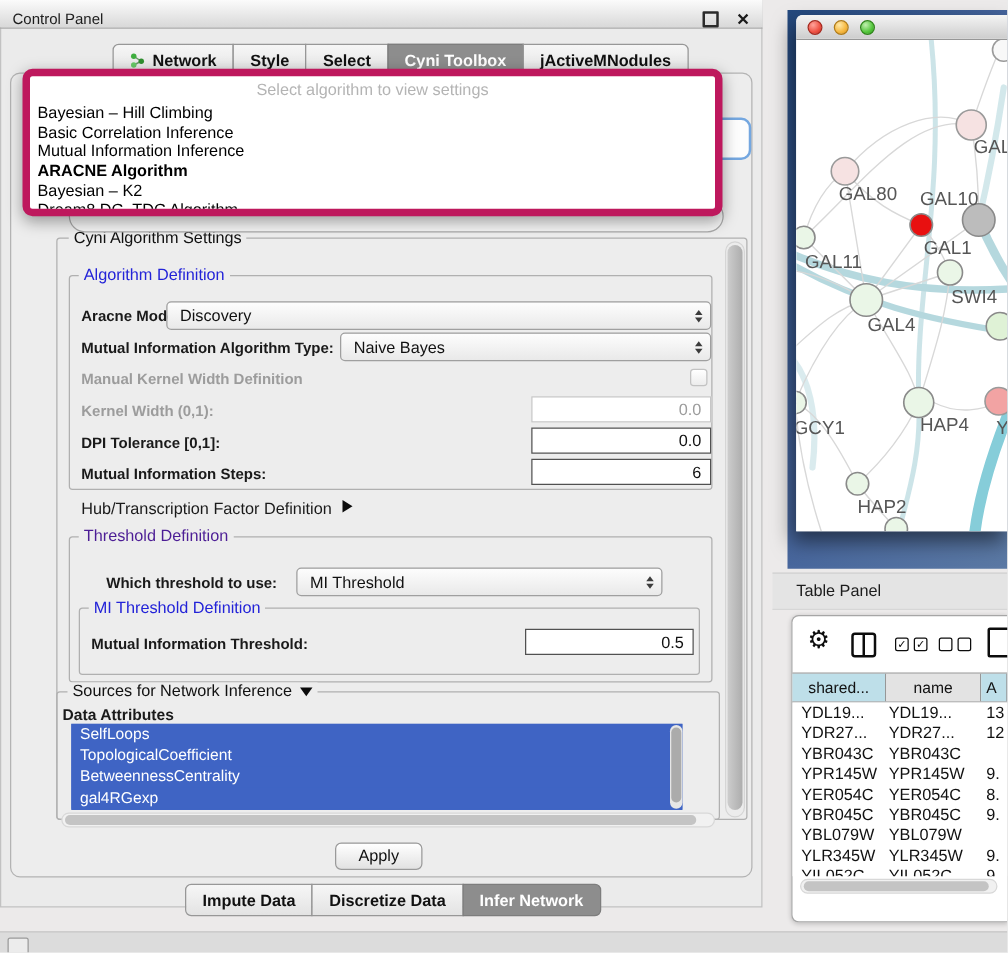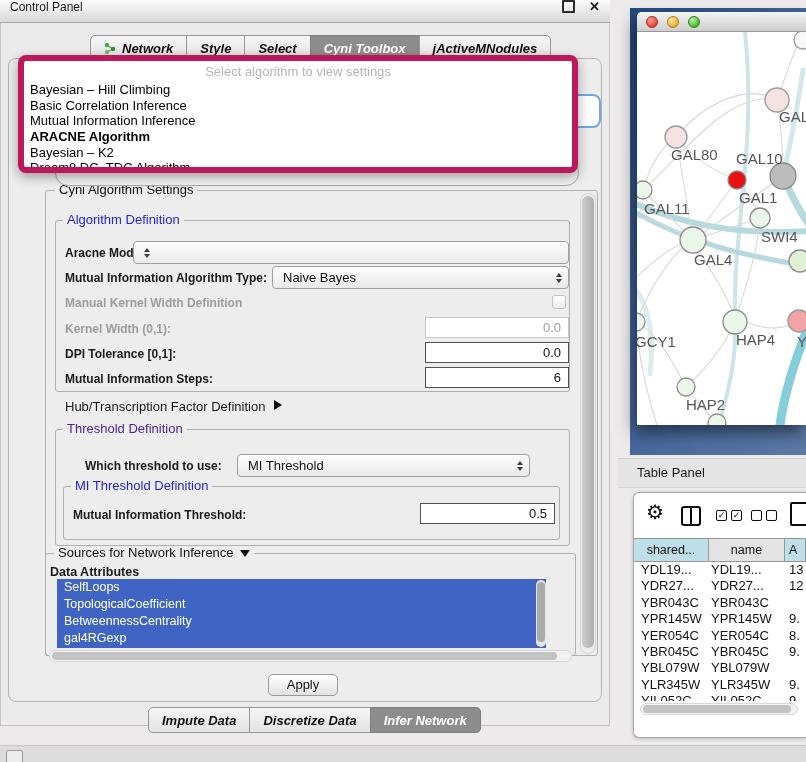--- a/index.html
+++ b/index.html
@@ -3,28 +3,28 @@
 <meta charset="utf-8">
 <style>
   html,body{margin:0;padding:0;background:#e9e9e9;}
   #screen{position:relative;width:806px;height:762px;background:#eceaea;overflow:hidden;
           font-family:"Liberation Sans",sans-serif;color:#111;}
   
   .cp-window{position:absolute;left:0;top:8;width:610px;height:726px;background:#ebebeb;
              border:1px solid #c2c2c2;box-sizing:border-box;}
   .cp-titlebar{position:absolute;left:0;top:8;width:610px;height:23px;
                background:linear-gradient(#fbfbfb,#d8d8d8);border-bottom:1px solid #aaa;
-               box-sizing:border-box;display:flex;align-items:flex-start;padding:0 10px;font-size:12px;}
+               box-sizing:border-box;display:flex;align-items:flex-end;padding:0 10px;font-size:12px;}
   .cp-title{color:#1c1c1c;}
   .float-box{margin-left:auto;width:9px;height:9px;border:2px solid #2b2b2b;border-radius:1px;margin-right:14px;}
   .close-x{font-size:13px;font-weight:bold;color:#1a1a1a;line-height:1;}
   
   .tabbar{position:absolute;display:flex;height:23px;}
   .tab{background:linear-gradient(#f6f6f6,#e3e3e3);border:1px solid #979797;margin-right:-1px;
-       font-size:13px;font-weight:bold;display:flex;align-items:center;padding:12px 13px;box-sizing:border-box;font-style:italic;}
+       font-size:13px;font-weight:bold;display:flex;align-items:center;padding:12px 13px;box-sizing:border-box;}
   .tab.first{border-radius:5px 0 0 5px;}
   .tab.last{border-radius:0 5px 5px 0;}
   .tab.selected{background:#8d8d8d;color:#fff;border-color:#7d7d7d;}
   .tab .ticon{margin-right:5px;display:inline-flex;}
   
   .cp-body{position:absolute;left:8px;top:58px;width:594px;height:644px;background:#ededed;
            border:1px solid #b3b3b3;border-radius:8px;box-sizing:border-box;}
   
   .ghost-combo-blue{position:absolute;left:430px;top:94px;width:171px;height:34px;background:#fdfdfd;
                     border:2px solid #74a7e0;border-radius:8px;box-sizing:border-box;z-index:5;}
@@ -183,20 +183,21 @@
   <span class="gtitle" style="left:55px;top:183px;">Cyni Algorithm Settings</span>
   <div class="big-vscroll">
       <div class="big-vthumb"></div>
     </div>
 
   <div class="gbox" style="left:55px;top:220px;width:515px;height:172px;"></div>
   <span class="gtitle blue" style="left:63px;top:213px;">Algorithm Definition</span>
 
   <span class="lbl" style="left:65px;top:246px;">Aracne Mode:</span>
   <div class="combo" style="left:133px;top:241px;width:436px;">
+    <span class="combo-val">Discovery</span>
     <span class="arrows">
         <span class="arr-up"></span>
         <span class="arr-dn"></span>
       </span>
   </div>
 
   <span class="lbl" style="left:65px;top:271px;">Mutual Information Algorithm Type:</span>
   <div class="combo" style="left:272px;top:266px;width:297px;">
     <span class="combo-val">Naive Bayes</span>
     <span class="arrows">

